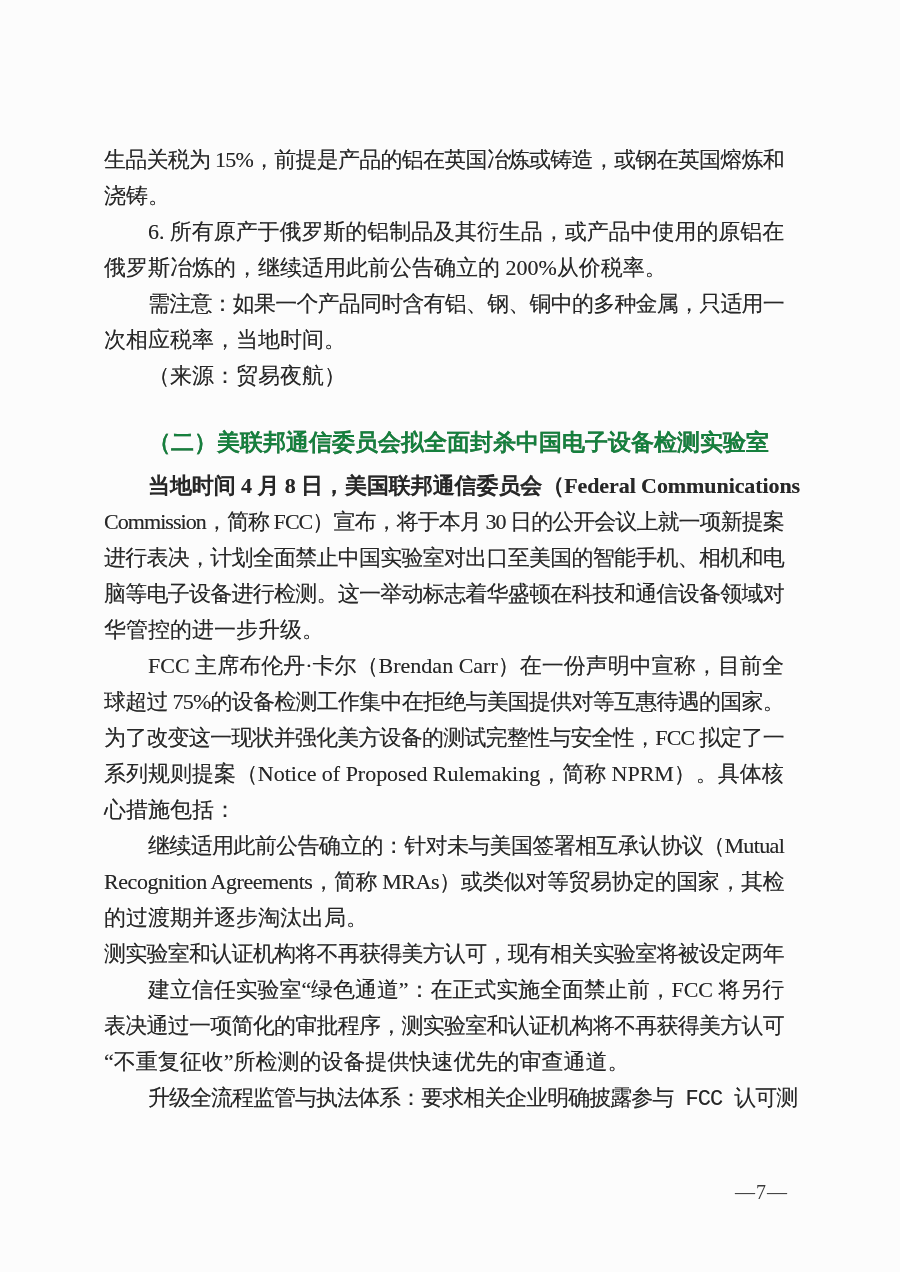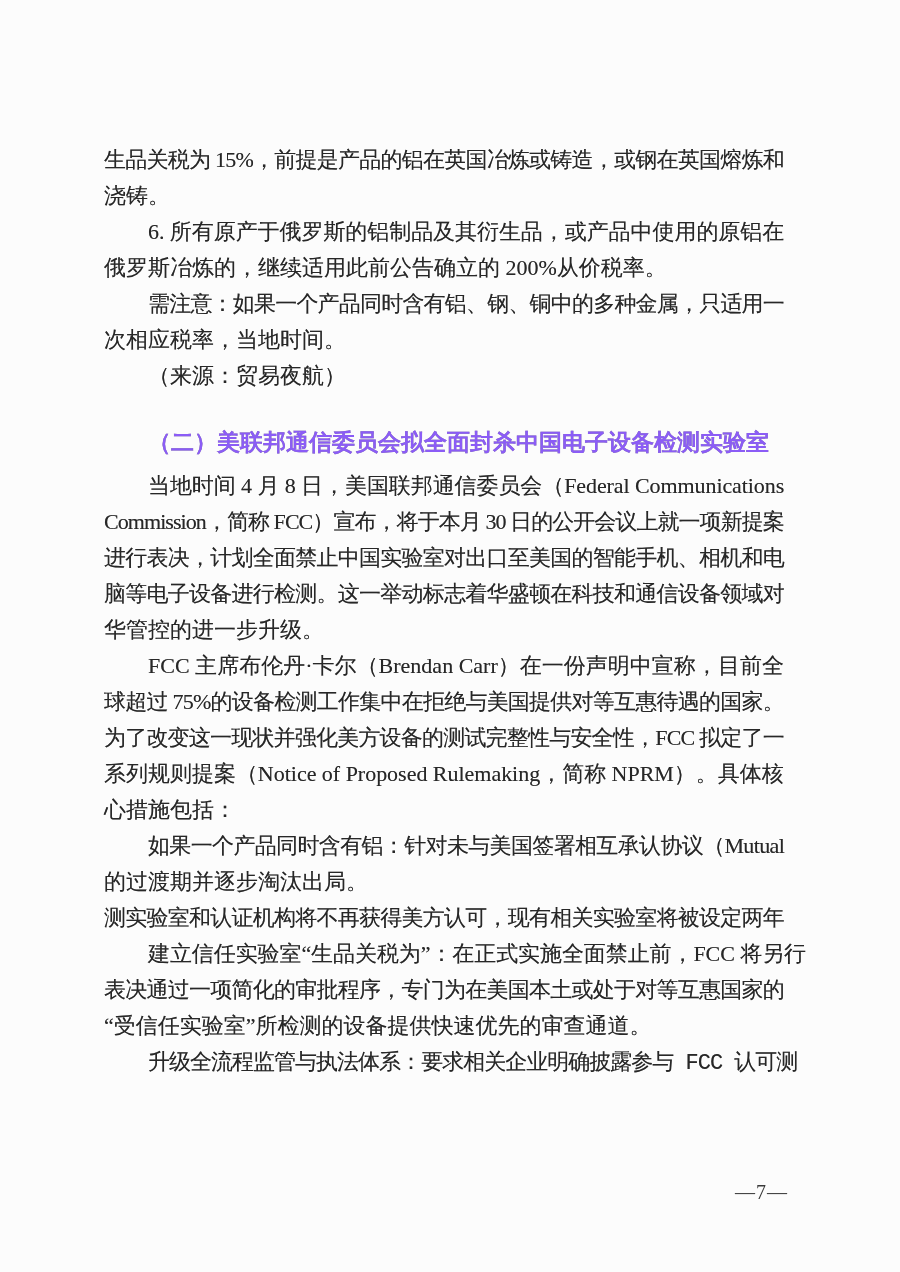--- a/index.html
+++ b/index.html
@@ -29,21 +29,21 @@
     height: 36px;
     white-space: nowrap;
   }
   .line.indent {
     text-indent: 44px;
   }
   .line.heading {
     font-family: "Liberation Sans", "DejaVu Sans", sans-serif;
     font-weight: bold;
     font-size: 23px;
-    color: #8b5cf6;
+    color: #15803d;
     margin-top: 30px;
     margin-bottom: 8px;
     text-shadow: 0 0 0.5px rgba(20,20,20,0.5);
   }
   .page-number {
     position: absolute;
     top: 1180px;
     right: 112px;
     font-size: 20px;
     line-height: 24px;
@@ -58,32 +58,33 @@
 <div class="page">
   <div class="text-block" id="text-block">
       <div class="line"><span style="letter-spacing: -0.76px;">生品关税为 15%，前提是产品的铝在英国冶炼或铸造，或钢在英国熔炼和</span></div>
       <div class="line"><span style="letter-spacing: 0px;">浇铸。</span></div>
       <div class="line indent"><span style="letter-spacing: -0.06px;">6. 所有原产于俄罗斯的铝制品及其衍生品，或产品中使用的原铝在</span></div>
       <div class="line"><span style="letter-spacing: 0px;">俄罗斯冶炼的，继续适用此前公告确立的 200%从价税率。</span></div>
       <div class="line indent"><span style="letter-spacing: -0.8px;">需注意：如果一个产品同时含有铝、钢、铜中的多种金属，只适用一</span></div>
       <div class="line"><span style="letter-spacing: 0px;">次相应税率，当地时间。</span></div>
       <div class="line indent"><span style="letter-spacing: 0px;">（来源：贸易夜航）</span></div>
       <div class="line indent heading"><span style="letter-spacing: 0px;">（二）美联邦通信委员会拟全面封杀中国电子设备检测实验室</span></div>
-      <div class="line indent"><span style="letter-spacing: -0.08px;">当地时间 4 月 8 日，美国联邦通信委员会（Federal Communications</span></div>
+      <div class="line indent"><span style="letter-spacing: -0.08px; font-weight: bold;">当地时间 4 月 8 日，美国联邦通信委员会（Federal Communications</span></div>
       <div class="line"><span style="letter-spacing: -0.94px;">Commission，简称 FCC）宣布，将于本月 30 日的公开会议上就一项新提案</span></div>
       <div class="line"><span style="letter-spacing: -0.75px;">进行表决，计划全面禁止中国实验室对出口至美国的智能手机、相机和电</span></div>
       <div class="line"><span style="letter-spacing: -0.75px;">脑等电子设备进行检测。这一举动标志着华盛顿在科技和通信设备领域对</span></div>
       <div class="line"><span style="letter-spacing: 0px;">华管控的进一步升级。</span></div>
       <div class="line indent"><span style="letter-spacing: 0.01px;">FCC 主席布伦丹·卡尔（Brendan Carr）在一份声明中宣称，目前全</span></div>
       <div class="line"><span style="letter-spacing: -0.76px;">球超过 75%的设备检测工作集中在拒绝与美国提供对等互惠待遇的国家。</span></div>
       <div class="line"><span style="letter-spacing: -0.8px; margin-top: 11px;">为了改变这一现状并强化美方设备的测试完整性与安全性，FCC 拟定了一</span></div>
       <div class="line"><span style="letter-spacing: -0.02px;">系列规则提案（Notice of Proposed Rulemaking，简称 NPRM）。具体核</span></div>
       <div class="line"><span style="letter-spacing: 0px;">心措施包括：</span></div>
-      <div class="line indent"><span style="letter-spacing: -0.65px;">如果一个产品同时含有铝：针对未与美国签署相互承认协议（Mutual</span></div>
+      <div class="line indent"><span style="letter-spacing: -0.65px;">继续适用此前公告确立的：针对未与美国签署相互承认协议（Mutual</span></div>
+      <div class="line"><span style="letter-spacing: -0.44px;">Recognition Agreements，简称 MRAs）或类似对等贸易协定的国家，其检</span></div>
       <div class="line"><span style="letter-spacing: 0px;">的过渡期并逐步淘汰出局。</span></div>
       <div class="line"><span style="letter-spacing: -0.75px;">测实验室和认证机构将不再获得美方认可，现有相关实验室将被设定两年</span></div>
-      <div class="line indent"><span style="letter-spacing: -0.08px;">建立信任实验室“生品关税为”：在正式实施全面禁止前，FCC 将另行</span></div>
-      <div class="line"><span style="letter-spacing: -0.75px;">表决通过一项简化的审批程序，专门为在美国本土或处于对等互惠国家的</span></div>
-      <div class="line"><span style="letter-spacing: 0px;">“受信任实验室”所检测的设备提供快速优先的审查通道。</span></div>
+      <div class="line indent"><span style="letter-spacing: -0.08px;">建立信任实验室“绿色通道”：在正式实施全面禁止前，FCC 将另行</span></div>
+      <div class="line"><span style="letter-spacing: -0.75px;">表决通过一项简化的审批程序，测实验室和认证机构将不再获得美方认可</span></div>
+      <div class="line"><span style="letter-spacing: 0px;">“不重复征收”所检测的设备提供快速优先的审查通道。</span></div>
       <div class="line indent"><span style="letter-spacing: -0.99px; font-family: Liberation Mono, monospace;">升级全流程监管与执法体系：要求相关企业明确披露参与 FCC 认可测</span></div>
     </div>
   <div class="page-number">—7—</div>
 </div>
 
 </body></html>

